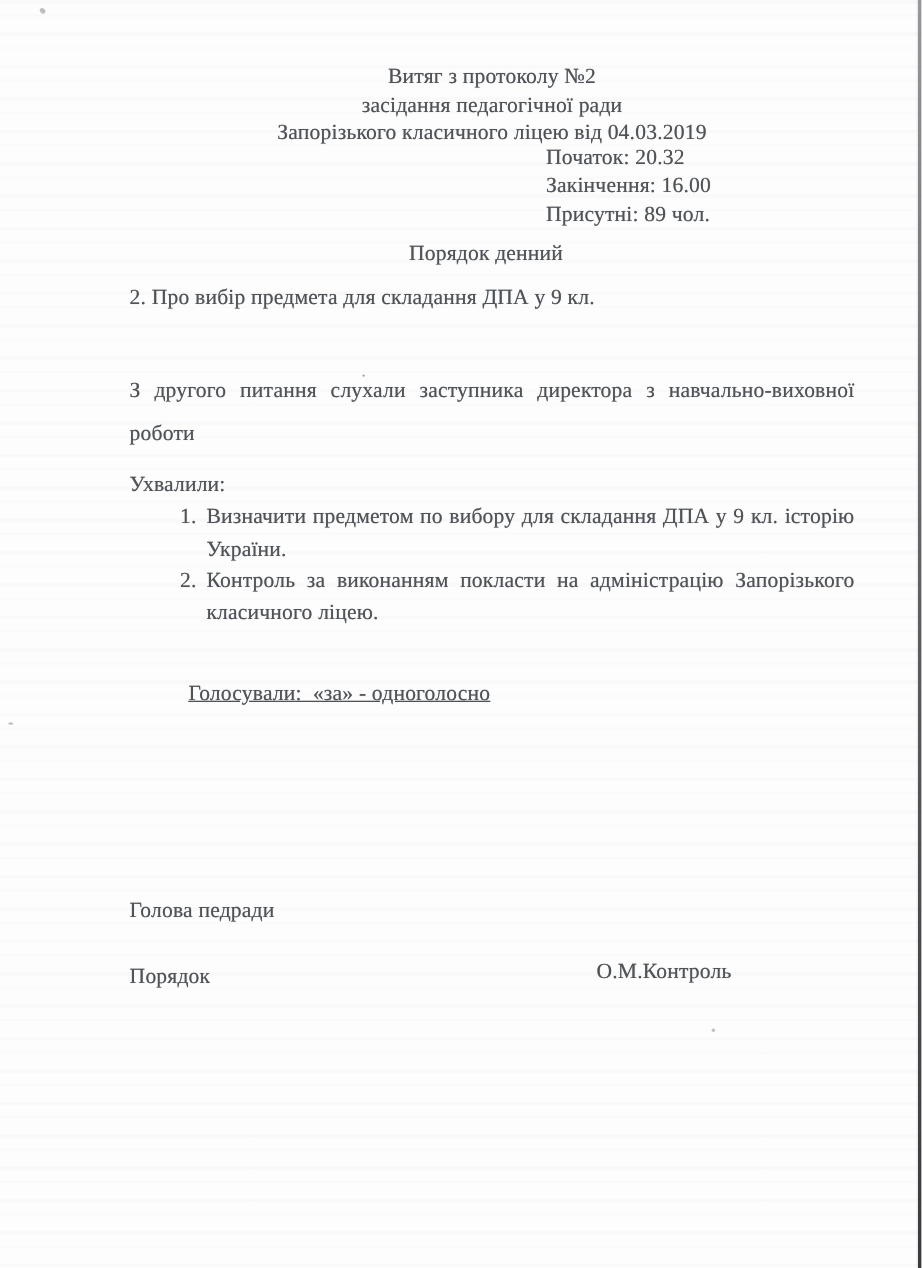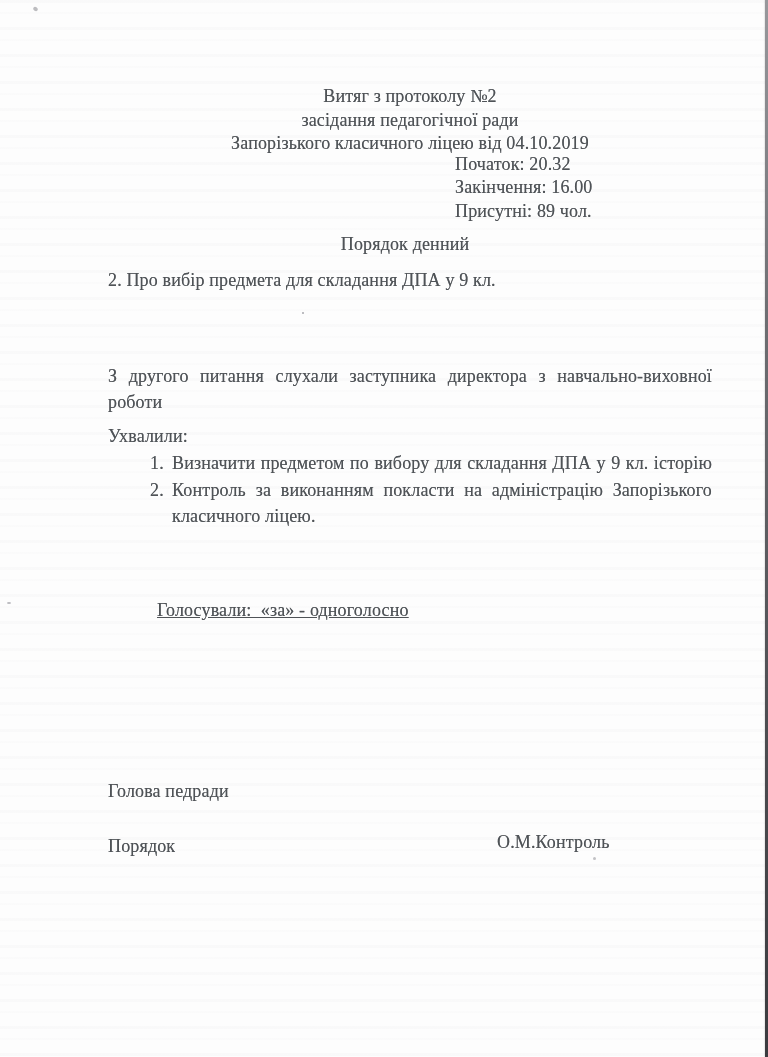--- a/index.html
+++ b/index.html
@@ -17,27 +17,27 @@
       repeating-linear-gradient(180deg,
         rgba(130,130,140,0.030) 0px, rgba(130,130,140,0.030) 3px,
         rgba(130,130,140,0.000) 3px, rgba(130,130,140,0.000) 12px,
         rgba(130,130,140,0.018) 12px, rgba(130,130,140,0.018) 14px,
         rgba(130,130,140,0.000) 14px, rgba(130,130,140,0.000) 27px);
     color: #4f5357;
     font-size: 18px;
     letter-spacing: 0.15px;
     text-shadow: 0 0 0.6px rgba(79,83,87,0.65);
   }
-  .abs { position: absolute; margin-top: 33px; }
+  .abs { position: absolute; }
   .center { text-align: center; }
   .header-block { left: 65px; top: 52px; width: 690px; line-height: 23.5px; }
   .meta-block { left: 455px; top: 120px; line-height: 23.3px; }
   .agenda-heading { left: 60px; top: 198px; width: 690px; line-height: 26px; }
   .agenda-item { left: 108px; top: 234px; line-height: 26px; }
-  .heard-block { left: 108px; top: 330px; width: 604px; line-height: 26px; }
+  .heard-block { left: 108px; top: 307px; width: 604px; line-height: 36px; }
   .jline { text-align: justify; text-align-last: justify; }
   .resolved-label { left: 108px; top: 390px; line-height: 26px; text-align: right; }
   .list-block { left: 150px; top: 417px; width: 562px; line-height: 26.5px; }
   .list-item { position: relative; }
   .list-num { position: absolute; left: 0; top: 0; }
   .list-text { margin-left: 22px; }
   .voting-line { left: 157px; top: 564px; line-height: 26px; white-space: pre-wrap; text-decoration: underline; }
   .sig-role-1 { left: 108px; top: 745px; line-height: 26px; }
   .sig-name-1 { left: 465px; top: 742px; line-height: 26px; }
   .sig-role-2 { left: 108px; top: 800px; line-height: 26px; }
@@ -54,21 +54,21 @@
   .artifact-d { left: 302px; top: 312px; width: 2px; height: 2px; background: rgba(110,110,118,0.60); }
 </style>
 </head>
 <body>
 
 <div class="scan-page">
 
   <div class="abs header-block center">
     <div>Витяг з протоколу №2</div>
     <div>засідання педагогічної ради</div>
-    <div>Запорізького класичного ліцею від 04.10.2019</div>
+    <div>Запорізького класичного ліцею від 04.03.2019</div>
   </div>
 
   <div class="abs meta-block">
     <div>Початок: 20.32</div>
     <div>Закінчення: 16.00</div>
     <div>Присутні: 89 чол.</div>
   </div>
 
   <div class="abs agenda-heading center">Порядок денний</div>
 
@@ -78,20 +78,21 @@
     <div class="jline">З другого питання слухали заступника директора з навчально-виховної роботи</div>
   </div>
 
   <div class="abs resolved-label">Ухвалили:</div>
 
   <div class="abs list-block">
     <div class="list-item">
       <span class="list-num">1.</span>
       <div class="list-text">
         <div class="jline">Визначити предметом по вибору для складання ДПА у 9 кл. історію</div>
+        <div>України.</div>
       </div>
     </div>
     <div class="list-item">
       <span class="list-num">2.</span>
       <div class="list-text">
         <div class="jline">Контроль за виконанням покласти на адміністрацію Запорізького</div>
         <div>класичного ліцею.</div>
       </div>
     </div>
   </div>

